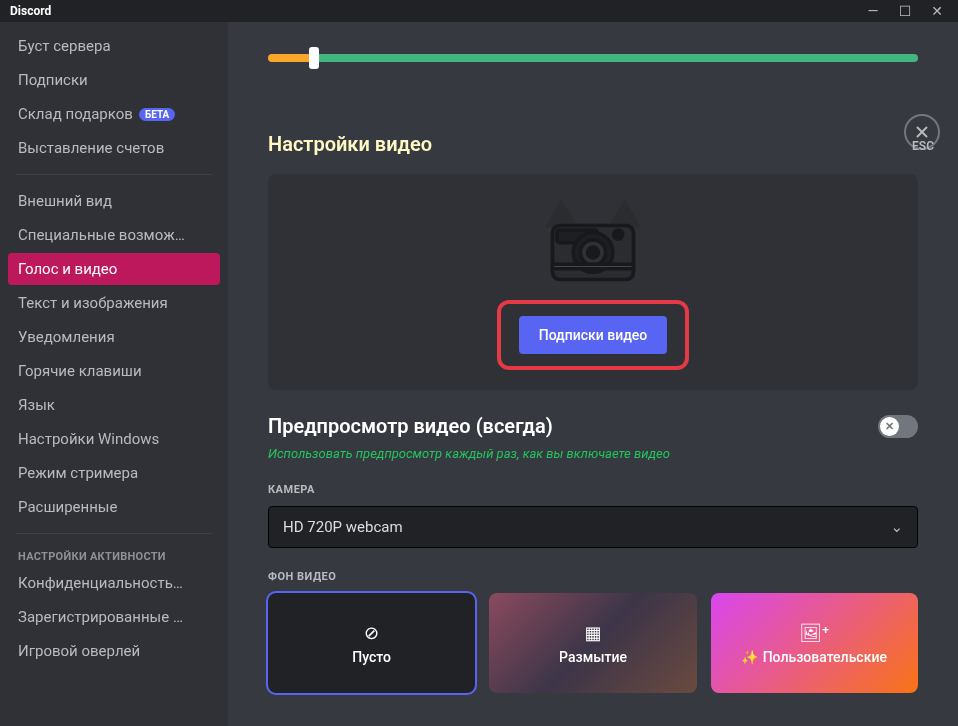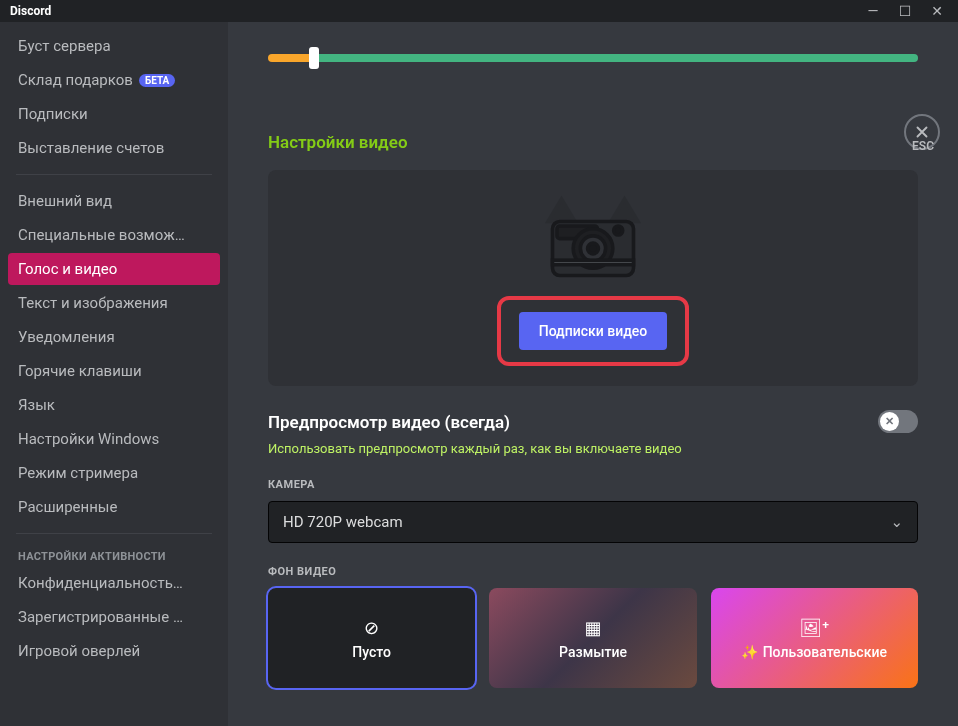--- a/index.html
+++ b/index.html
@@ -17,31 +17,31 @@
 .sidebar-item.active { background: #be185d; color: #fff; }
 .sidebar-divider { height: 1px; background: #3f4147; margin: 10px 8px; }
 .sidebar-header { color: #8e9297; font-size: 11px; font-weight: 700; padding: 6px 10px 4px; letter-spacing: 0.3px; }
 .badge { background: #5865f2; color: #fff; font-size: 10px; font-weight: 700; padding: 1px 6px; border-radius: 8px; margin-left: 6px; }
 
 .content { flex: 1; background: #36393f; padding: 0 40px 0 40px; position: relative; overflow: hidden; }
 
 .slider-track { height: 8px; border-radius: 4px; background: linear-gradient(to right, #f9a62b 0%, #f9a62b 7%, #43b581 7%, #43b581 100%); margin-top: 32px; position: relative; }
 .slider-handle { position: absolute; left: 7%; top: 50%; transform: translate(-50%, -50%); width: 10px; height: 22px; background: #fff; border-radius: 3px; }
 
-.section-title { color: #84cc16; font-size: 17px; font-weight: 600; margin-top: 70px; margin-bottom: 18px; }
+.section-title { color: #fef9c3; font-size: 20px; font-weight: 600; margin-top: 70px; margin-bottom: 18px; }
 
 .video-preview { background: #2f3136; border-radius: 8px; height: 216px; display: flex; flex-direction: column; align-items: center; justify-content: center; position: relative; }
 .camera-illustration { width: 130px; height: 90px; margin-bottom: 16px; }
 
 .test-btn { background: #5865f2; color: #fff; border: none; padding: 11px 20px; border-radius: 4px; font-size: 14px; font-weight: 500; cursor: pointer; }
 .test-btn-highlight { border: 4px solid #e63946; border-radius: 12px; padding: 12px 18px; display: inline-block; }
 
 .setting-row { display: flex; justify-content: space-between; align-items: center; margin-top: 24px; }
-.setting-label { color: #fff; font-size: 17px; font-weight: 600; text-align: right; }
-.setting-desc { color: #bef264; font-size: 13px; margin-top: 8px; }
+.setting-label { color: #fff; font-size: 20px; font-weight: 600; text-align: right; }
+.setting-desc { color: #22c55e; font-size: 13px; margin-top: 8px; font-style: italic; }
 
 .toggle { width: 40px; height: 23px; background: #72767d; border-radius: 12px; position: relative; cursor: pointer; }
 .toggle-knob { position: absolute; left: 2px; top: 2px; width: 19px; height: 19px; background: #fff; border-radius: 50%; display: flex; align-items: center; justify-content: center; }
 .toggle-knob::before { content: "✕"; color: #72767d; font-size: 11px; font-weight: bold; }
 
 .field-header { color: #b9bbbe; font-size: 11px; font-weight: 700; letter-spacing: 0.5px; margin-top: 22px; margin-bottom: 10px; }
 
 .select-box { background: #202225; border-radius: 4px; padding: 11px 14px; display: flex; justify-content: space-between; align-items: center; color: #dcddde; font-size: 15px; cursor: pointer; border: 1px solid #040405; }
 .chevron { color: #b9bbbe; }
 
@@ -70,26 +70,26 @@
   </div>
 </div>
 
 <div class="app">
 
   <div class="sidebar">
     <div class="sidebar-item">
         <span>Буст сервера</span>
       </div>
     <div class="sidebar-item">
+        <span>Подписки</span>
+      </div>
+    <div class="sidebar-item">
       <span>Склад подарков</span>
       <span class="badge">БЕТА</span>
     </div>
-    <div class="sidebar-item">
-        <span>Подписки</span>
-      </div>
     <div class="sidebar-item">
         <span>Выставление счетов</span>
       </div>
 
     <div class="sidebar-divider"></div>
 
     <div class="sidebar-item">
         <span>Внешний вид</span>
       </div>
     <div class="sidebar-item">

